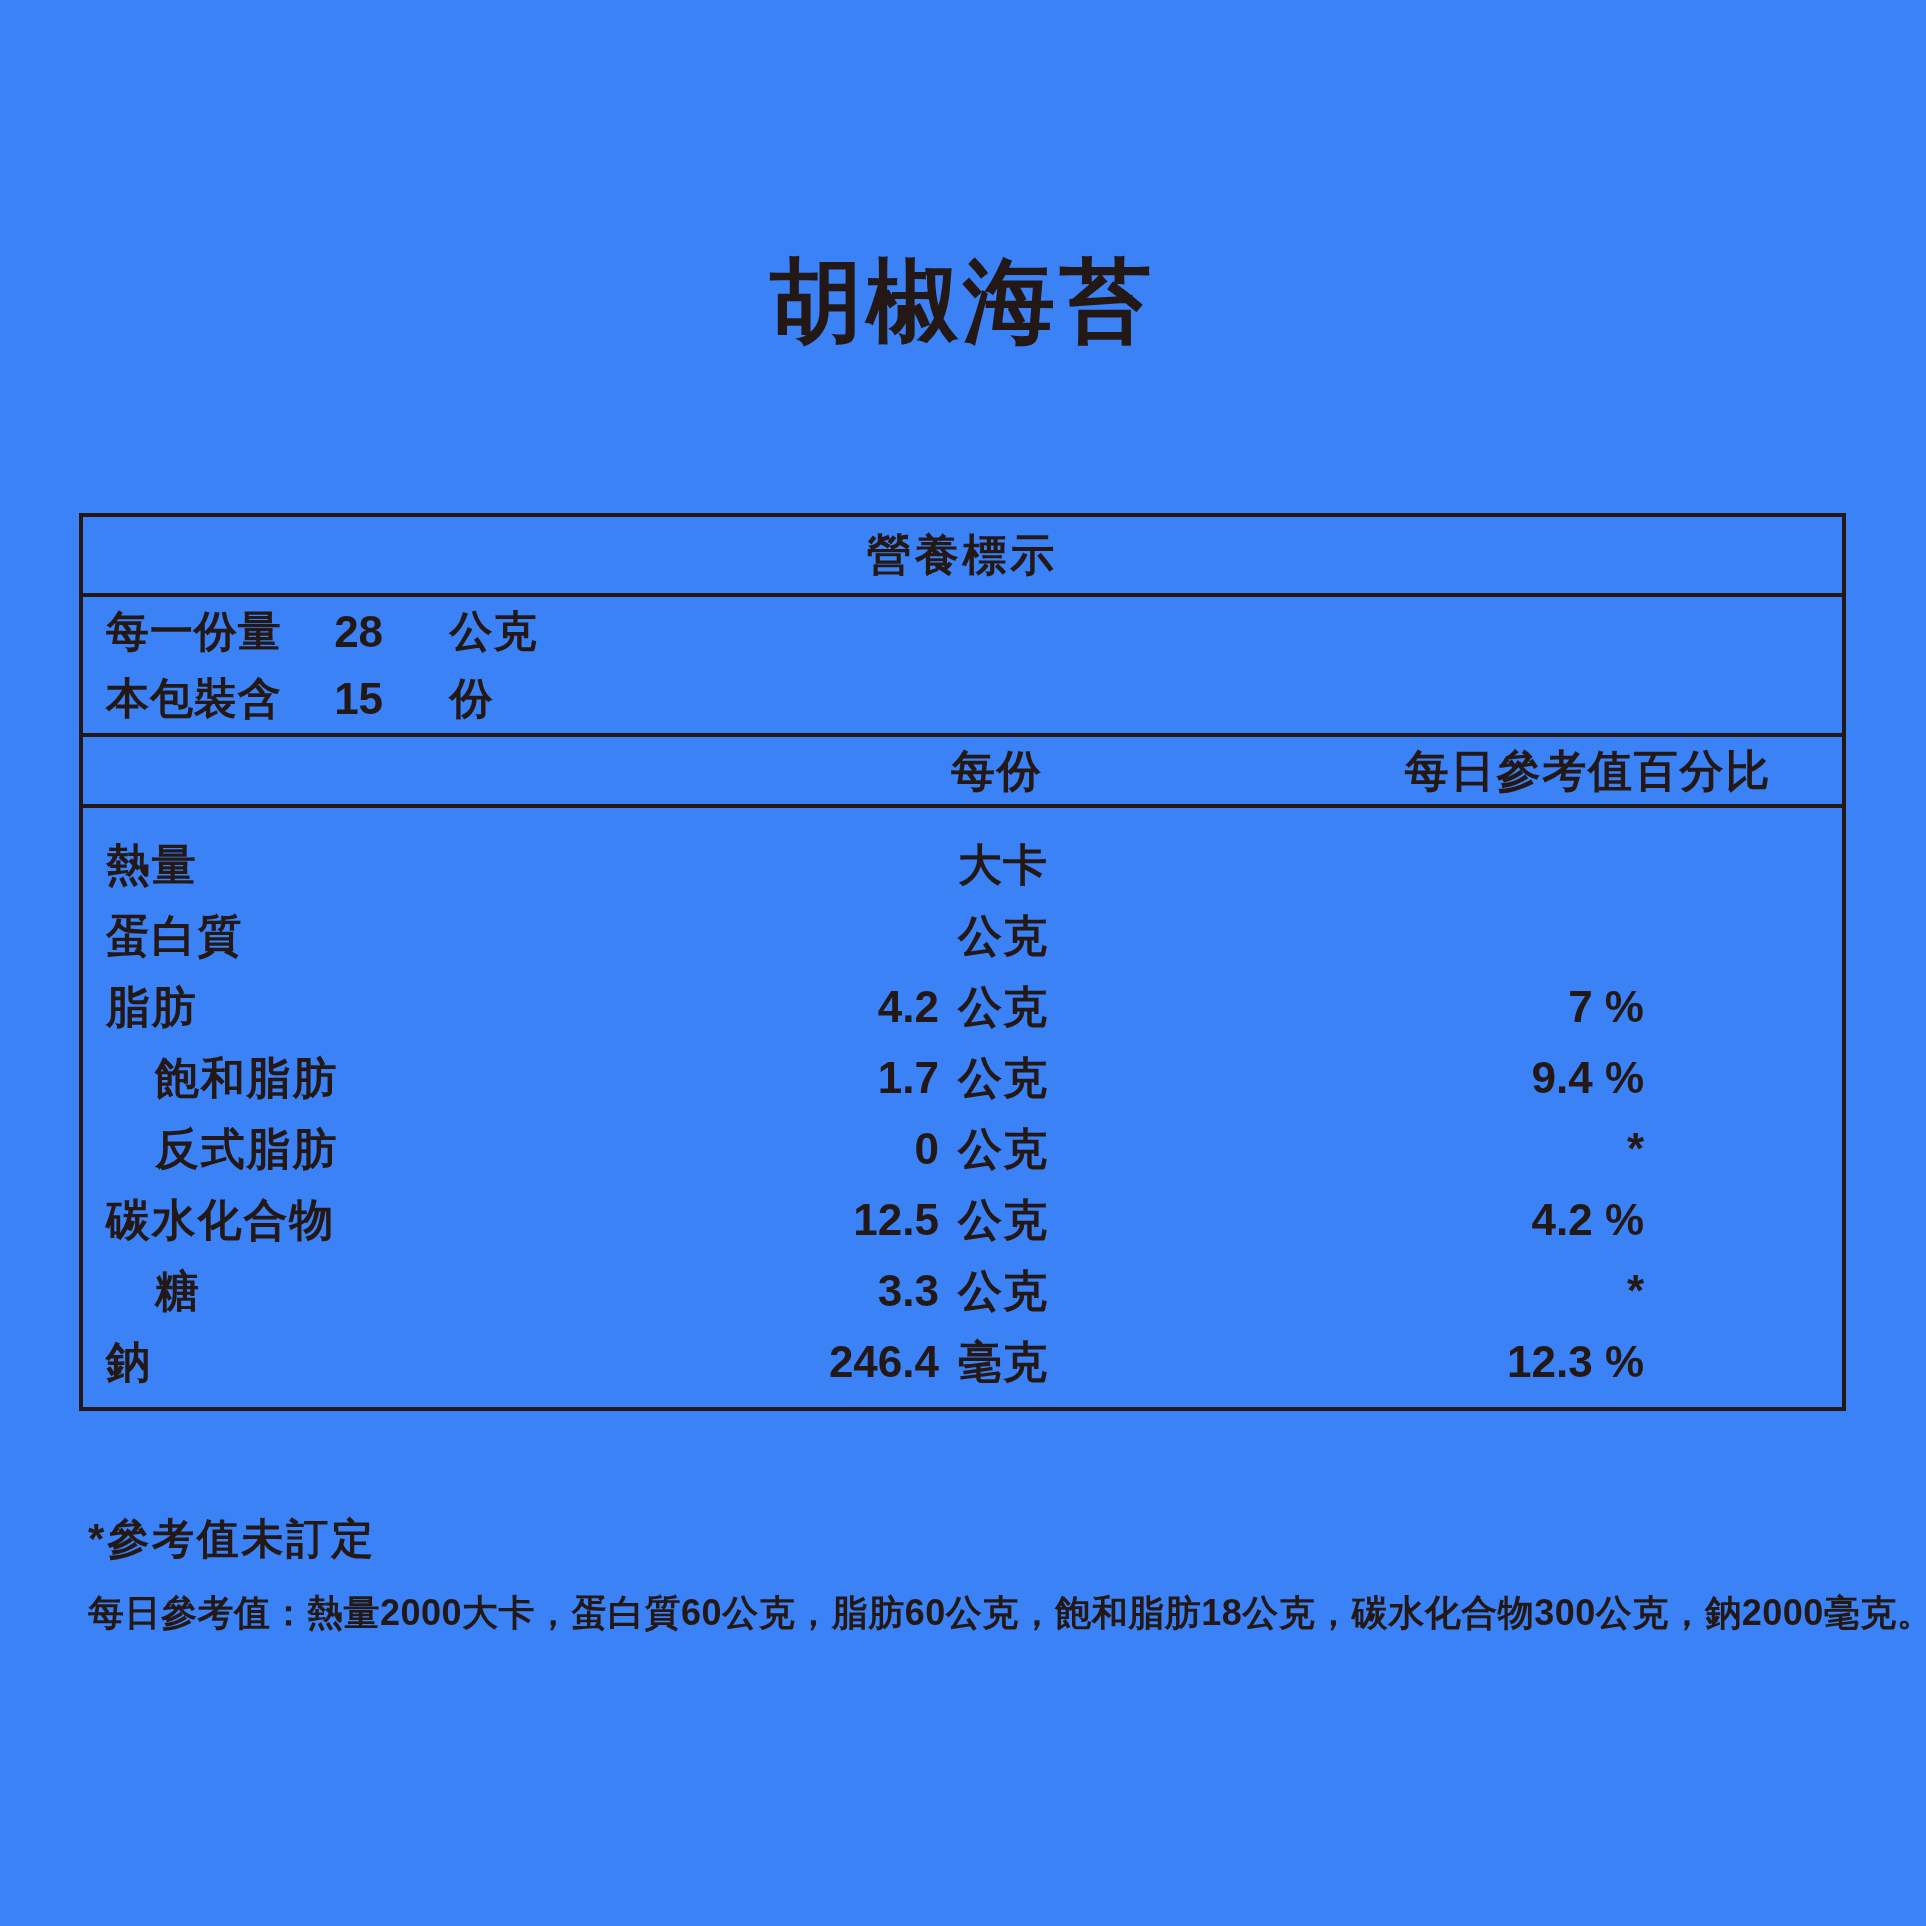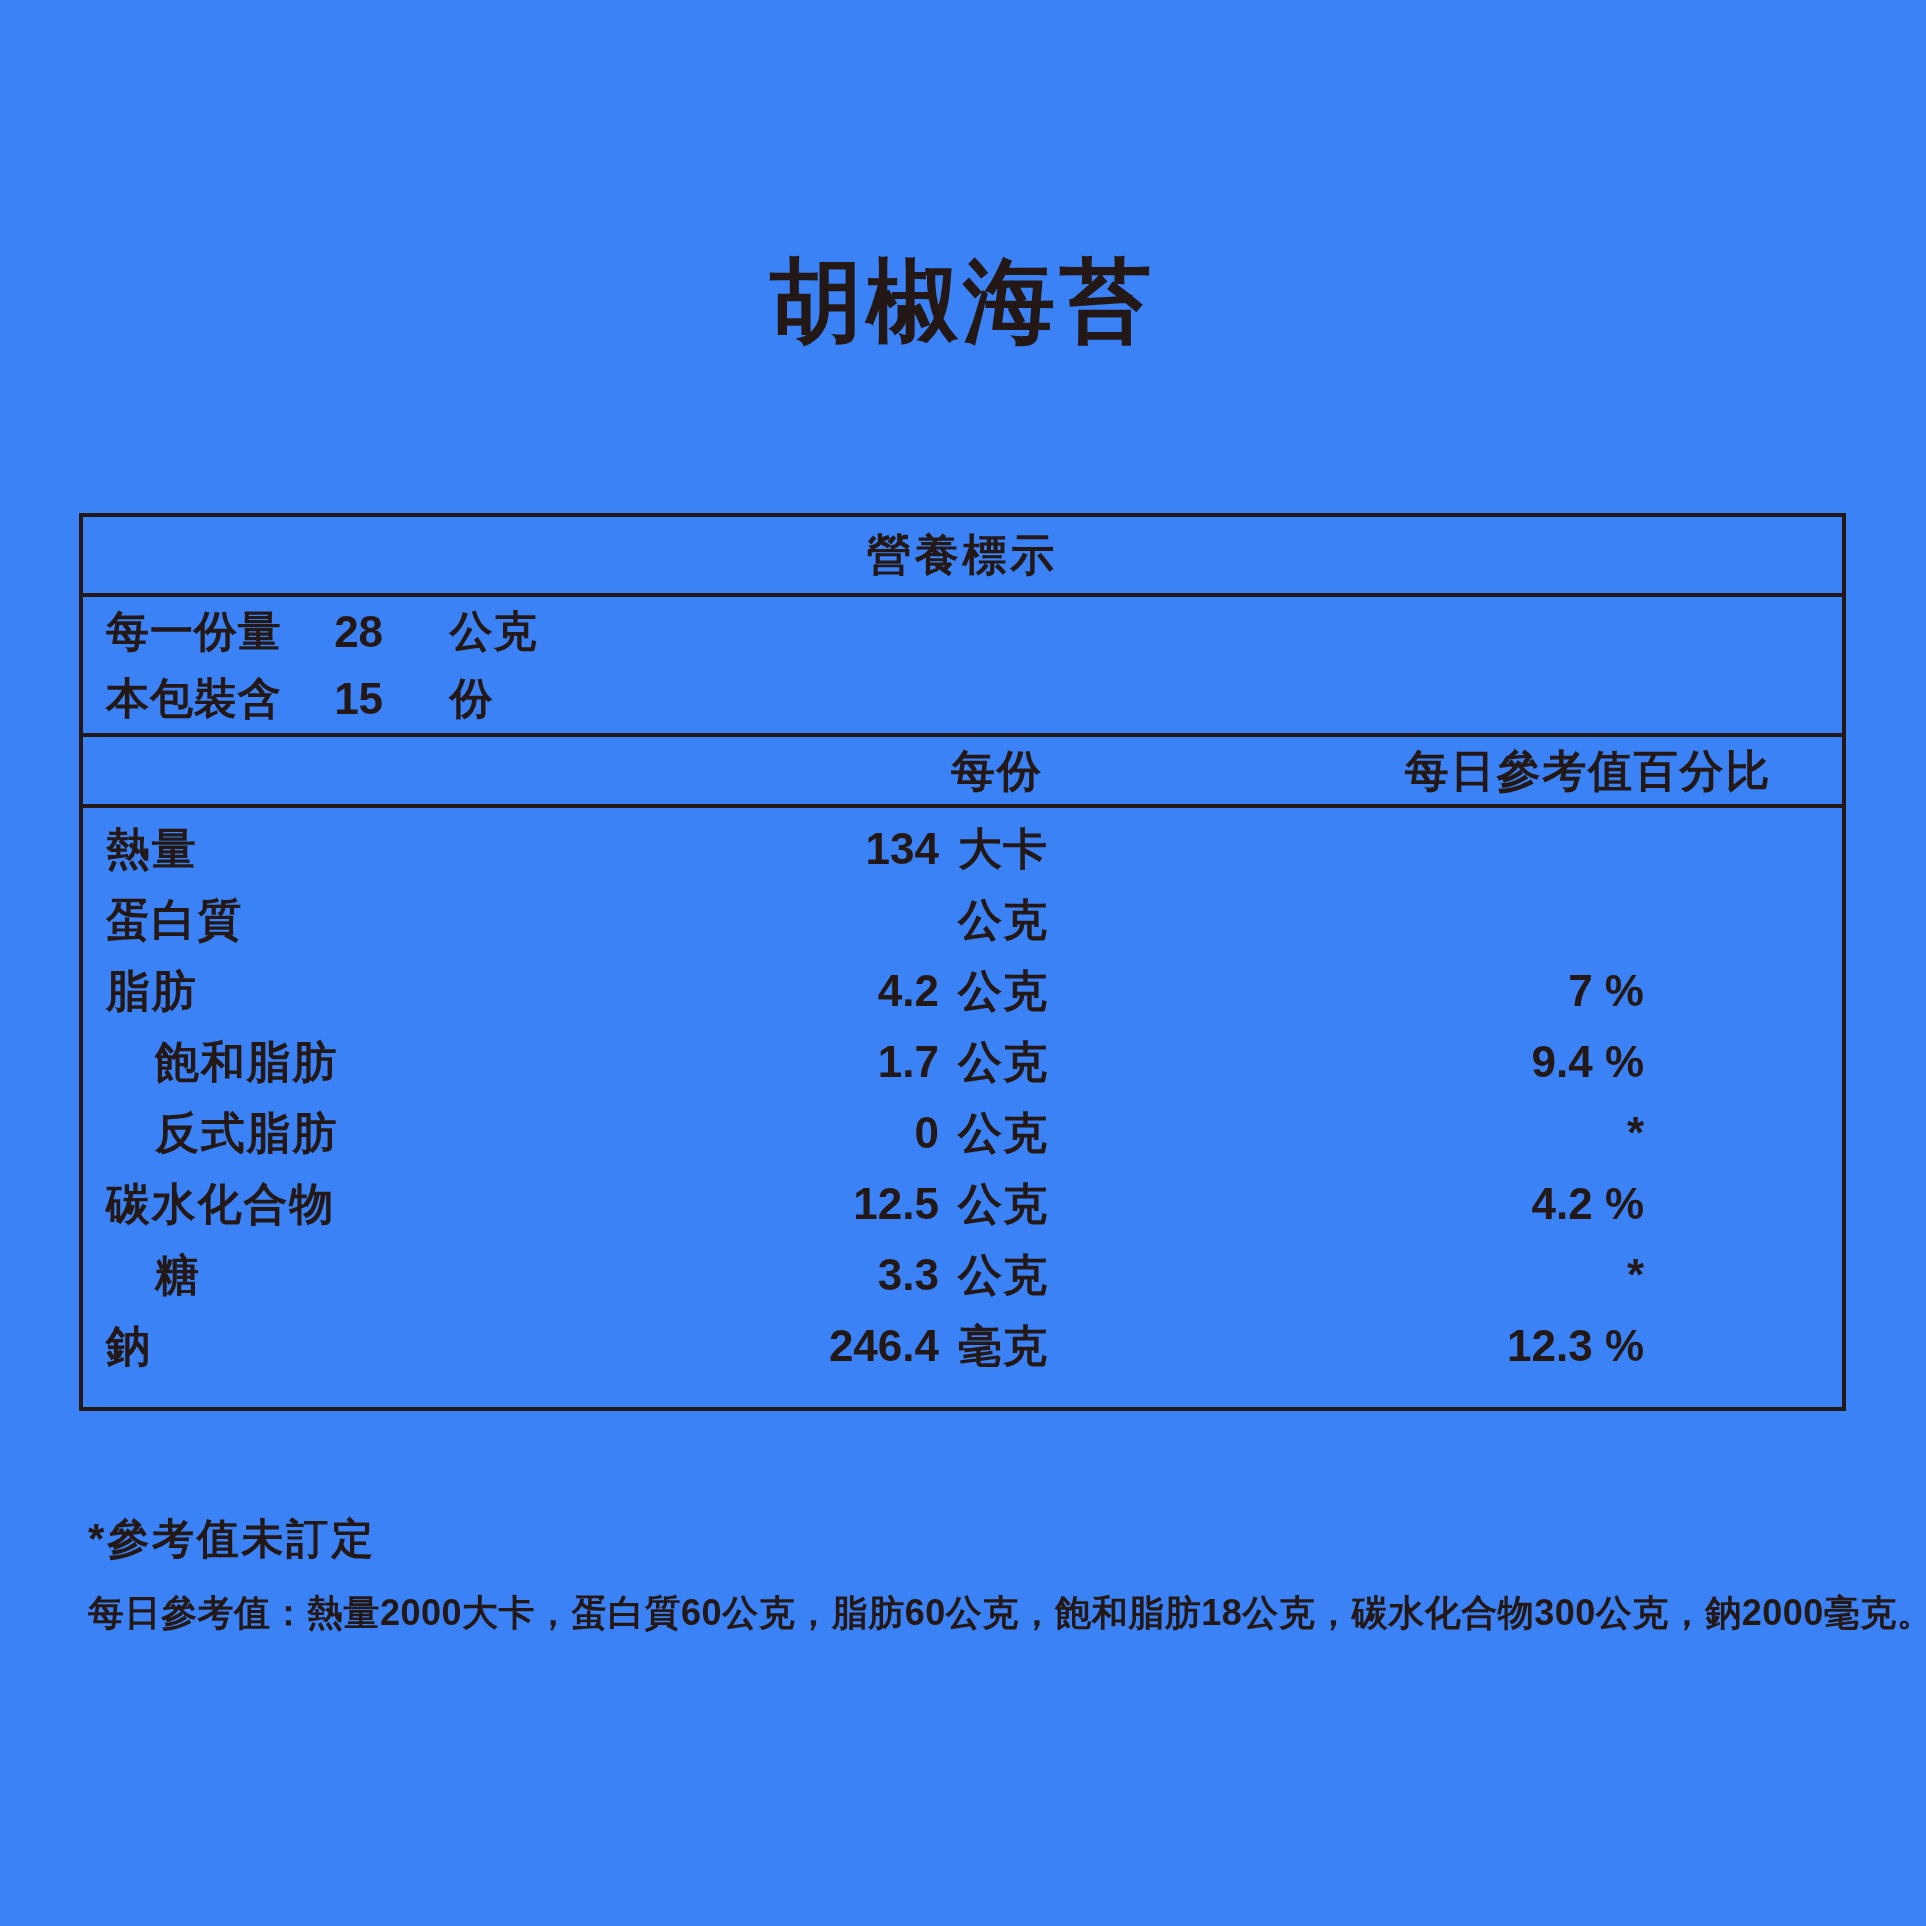--- a/index.html
+++ b/index.html
@@ -73,21 +73,21 @@
     position: absolute;
     left: 1320px;
     width: 370px;
     text-align: center;
     top: 0;
     line-height: 67px;
     font-size: 44px;
     font-weight: 700;
     letter-spacing: 1.8px;
   }
-  .sec-rows { position: relative; padding-top: 5px; }
+  .sec-rows { position: relative; padding-top: 21px; }
   .nrow { position: relative; height: 71px; }
   .nrow span { line-height: 71px; }
   .lbl {
     position: absolute;
     left: 23px;
     font-size: 44px;
     font-weight: 700;
     letter-spacing: 1.8px;
     white-space: nowrap;
   }
@@ -160,21 +160,20 @@
     </div>
 
     <div class="sec-cols">
       <span class="col-per">每份</span>
       <span class="col-dv">每日參考值百分比</span>
     </div>
 
     <div class="sec-rows">
   <div class="nrow">
     <span class="lbl">熱量</span>
-    <span class="val-num">134</span>
     <span class="val-unit">大卡</span>
   </div>
 
   <div class="nrow">
     <span class="lbl">蛋白質</span>
     <span class="val-unit">公克</span>
   </div>
 
   <div class="nrow">
     <span class="lbl">脂肪</span>

